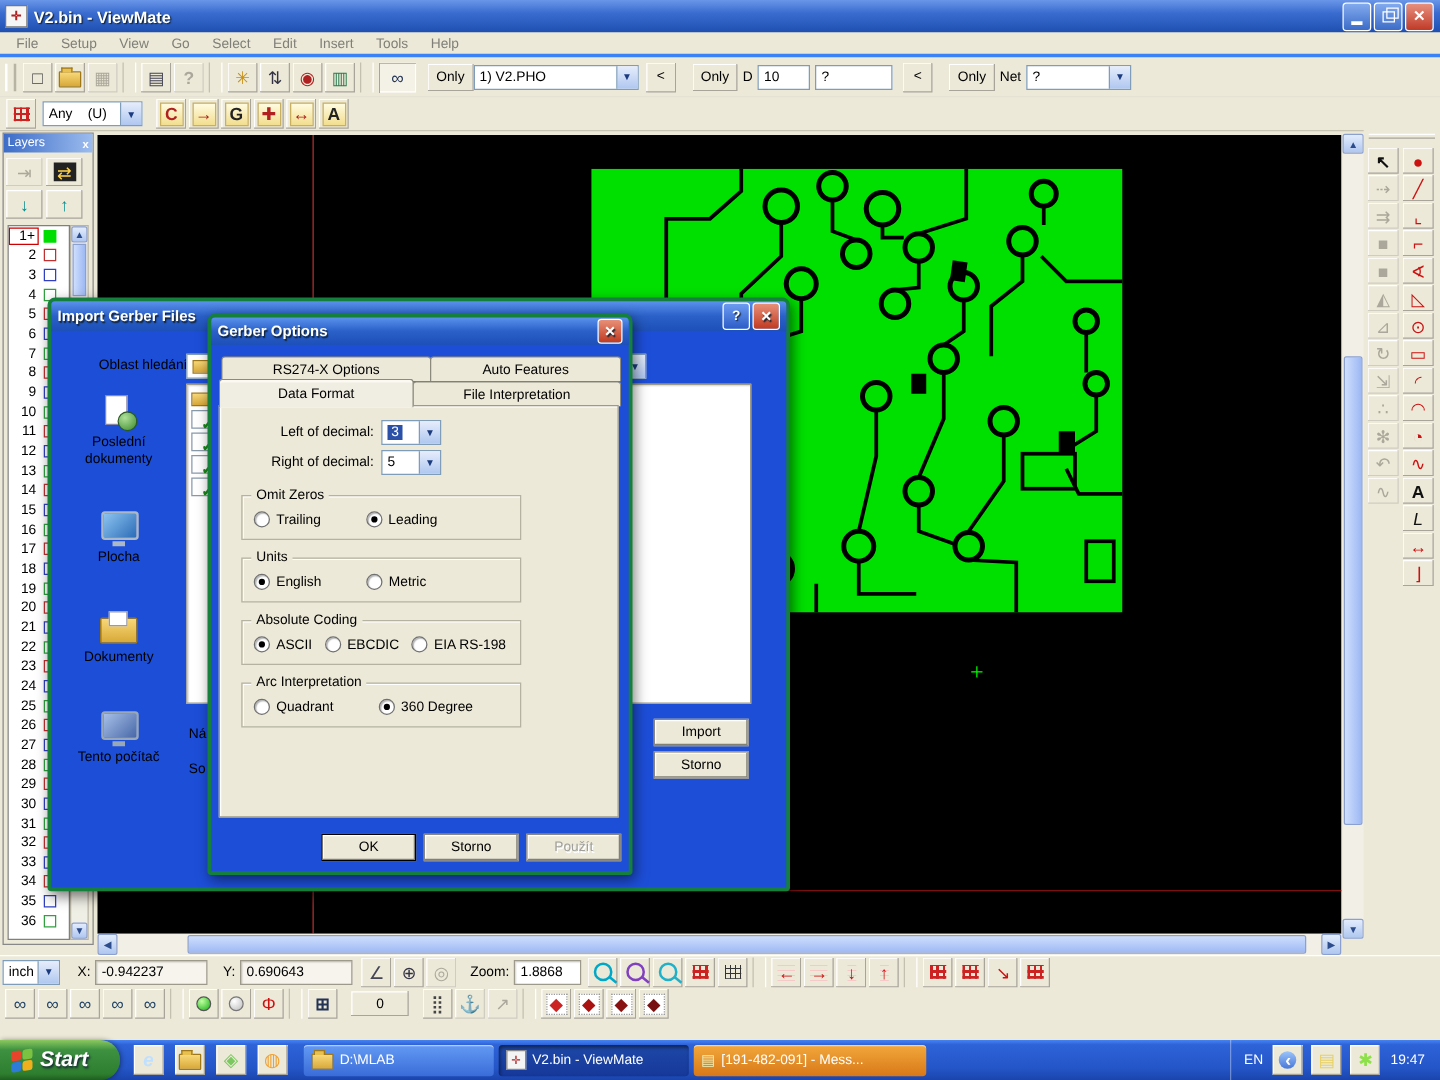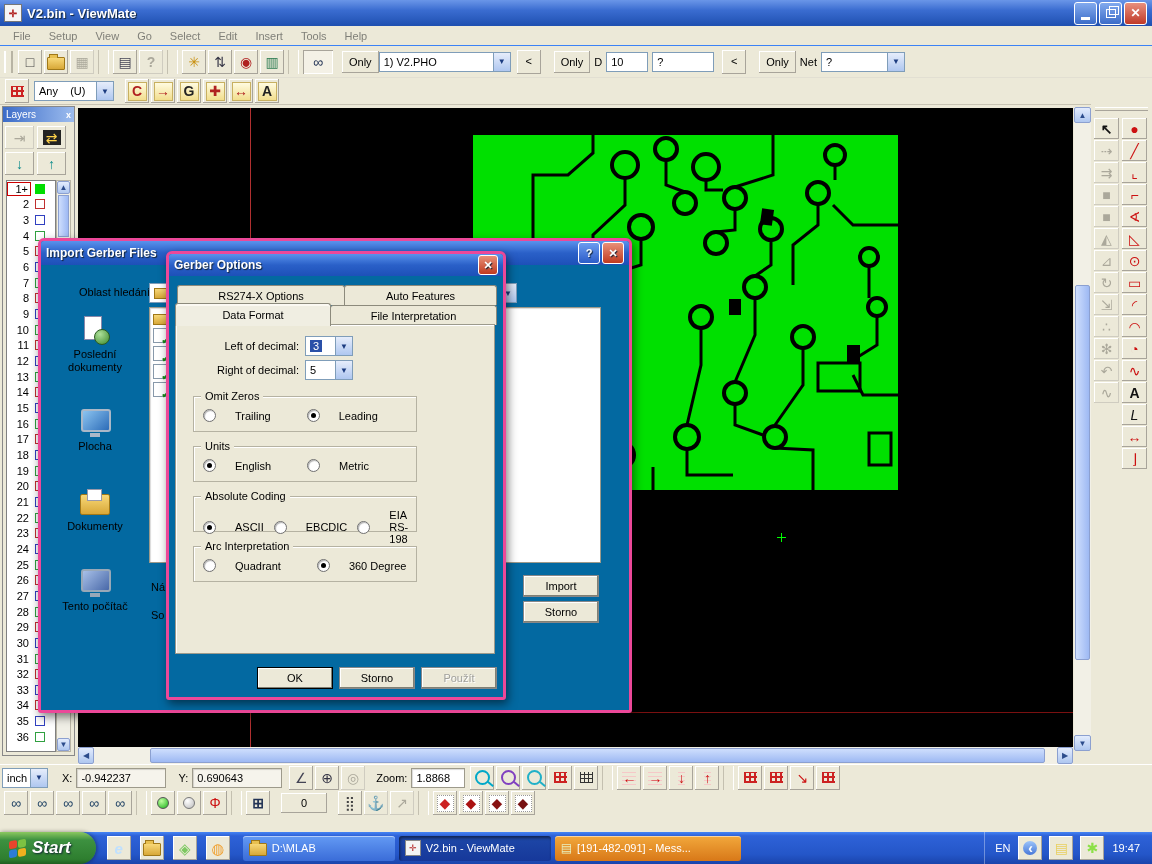--- a/index.html
+++ b/index.html
@@ -15,21 +15,21 @@
   .wbtns{margin-left:auto;display:flex;gap:2px;padding-right:5px;}
   .wbtn{width:21px;height:21px;border:1px solid #fff;border-radius:3px;display:grid;place-items:center;
         background:linear-gradient(180deg,#82AAEE,#3C6CC8);color:#fff;}
   .wbtn.close{background:linear-gradient(180deg,#E8907E,#C03A28);}
   .ico-min{width:9px;height:3px;background:#fff;margin-top:10px;}
   .ico-restore{width:8px;height:7px;border:1px solid #fff;position:relative;}
   .ico-restore::before{content:'';position:absolute;left:2px;top:-4px;width:8px;height:7px;border:1px solid #fff;}
   .ico-x{color:#fff;font-size:12px;font-weight:bold;line-height:1;}
   
   .menubar{position:absolute;left:0;top:26px;width:1152px;height:20px;background:#ECE9D8;display:flex;
-           align-items:center;padding-left:4px;box-sizing:border-box;border-bottom:1px solid #3b82f6;}
+           align-items:center;padding-left:4px;box-sizing:border-box;border-bottom:3px solid #3b82f6;}
   .menu-item{padding:2px 9px;color:#7F7F78;}
   .tbrow{position:absolute;left:0;width:1152px;background:#ECE9D8;display:flex;align-items:center;box-sizing:border-box;}
   #toolbar1{top:46px;height:32px;padding-left:4px;border-bottom:1px solid #E2DFD2;}
   #toolbar2{top:78px;height:27px;padding-left:4px;border-bottom:1px solid #C8C4B4;}
   .handle{width:5px;height:22px;border-left:2px solid #fff;border-right:2px solid #B8B4A4;margin-right:4px;}
   .tbtn{min-width:24px;height:24px;display:inline-flex;align-items:center;justify-content:center;margin:0 1px;
         background:#ECE9D8;box-shadow:inset -1px -1px 0 #A8A49A,inset 1px 1px 0 #FFF;cursor:default;flex:none;}
   .tbtn.pressed{background:#F4F1E6;box-shadow:inset 1px 1px 0 #A8A49A,inset -1px -1px 0 #FFF;}
   .tbtn.disabled{box-shadow:inset -1px -1px 0 #CFCCC0,inset 1px 1px 0 #FFF;}
   .tbtn .glyph{font-size:14px;line-height:1;}
@@ -142,21 +142,21 @@
     padding:0 6px;box-sizing:border-box;color:#fff;font-size:11px;flex:none;overflow:hidden;white-space:nowrap;
     background:linear-gradient(180deg,#639AF4,#3A6CD8);box-shadow:inset 0 1px 0 rgba(255,255,255,.5);}
   .task.active{background:linear-gradient(180deg,#1E48A8,#16389A);box-shadow:inset 1px 2px 3px rgba(0,0,0,.5);}
   .task.attention{width:186px;background:linear-gradient(180deg,#F2A83C,#D87818);box-shadow:inset 0 1px 0 rgba(255,255,255,.5);}
   .i-vm{width:14px;height:14px;background:#F4F4F4;border:1px solid #888;color:#B02020;font-size:9px;
         display:grid;place-items:center;flex:none;}
   .i-msg{color:#E8F0C0;font-size:12px;}
   .tray{margin-left:auto;height:100%;display:flex;align-items:center;gap:7px;padding:0 12px 0 10px;
         border-left:1px solid rgba(255,255,255,.35);color:#fff;}
   
-  .dialog{position:absolute;border:3px solid #ec4899;border-radius:6px 6px 3px 3px;background:#0369a1;
+  .dialog{position:absolute;border:3px solid #15803d;border-radius:6px 6px 3px 3px;background:#1d4ed8;
           box-shadow:2px 4px 10px rgba(0,0,0,.5);box-sizing:content-box;}
   .dtitle{height:24px;background:linear-gradient(180deg,#5A92EC 0%,#2A60C8 50%,#1D50B8 100%);
           display:flex;align-items:center;gap:4px;padding:0 5px;color:#fff;font-weight:bold;font-size:12px;
           text-shadow:1px 1px 1px #123;border-radius:3px 3px 0 0;}
   .dbtns{margin-left:auto;display:flex;gap:2px;}
   .dbtn{width:20px;height:20px;border-radius:3px;border:1px solid #fff;display:grid;place-items:center;
         color:#fff;font-weight:bold;font-size:11px;}
   .dbtn.help{background:linear-gradient(180deg,#6C9CF0,#2C5CC8);}
   .dbtn.closered{background:linear-gradient(180deg,#E89078,#C03A20);}
   #import-dlg{left:38px;top:238px;width:588px;height:469px;z-index:5;}
@@ -195,21 +195,21 @@
   
   .tab{position:absolute;height:19px;background:#ECE9D8;border:1px solid #8C8A7C;border-bottom:none;
        border-radius:3px 3px 0 0;display:flex;align-items:center;justify-content:center;}
   .tab.active{height:22px;z-index:2;background:#F0EEE2;box-shadow:inset 0 2px 0 #FBF9F2;}
   .tabpage{border:1px solid #9C9A8C;background:#ECE9D8;box-shadow:inset 1px 1px 0 #fff;}
   .fgroup{position:relative;border:1px solid #B5B2A2;box-shadow:inset 1px 1px 0 #fff;height:36px;
           margin-bottom:14px;box-sizing:border-box;}
   .gtitle{position:absolute;top:-7px;left:7px;background:#ECE9D8;padding:0 4px;}
   .gopts{display:flex;gap:36px;padding:12px 0 0 9px;}
   .gopts.tight{gap:10px;}
-  .ropt{display:flex;align-items:center;gap:19px;}
+  .ropt{display:flex;align-items:center;gap:5px;}
   .rdot{width:11px;height:11px;border-radius:50%;background:#fff;border:1px solid #707070;flex:none;
         box-shadow:inset 1px 1px 1px rgba(0,0,0,.3);position:relative;}
   .rdot.checked::after{content:'';position:absolute;left:3px;top:3px;width:5px;height:5px;border-radius:50%;background:#000;}
   .selval{background:#2A50A8;color:#fff;padding:0 3px;}
 </style>
 </head>
 <body>
 
 <div id="screen">
 

